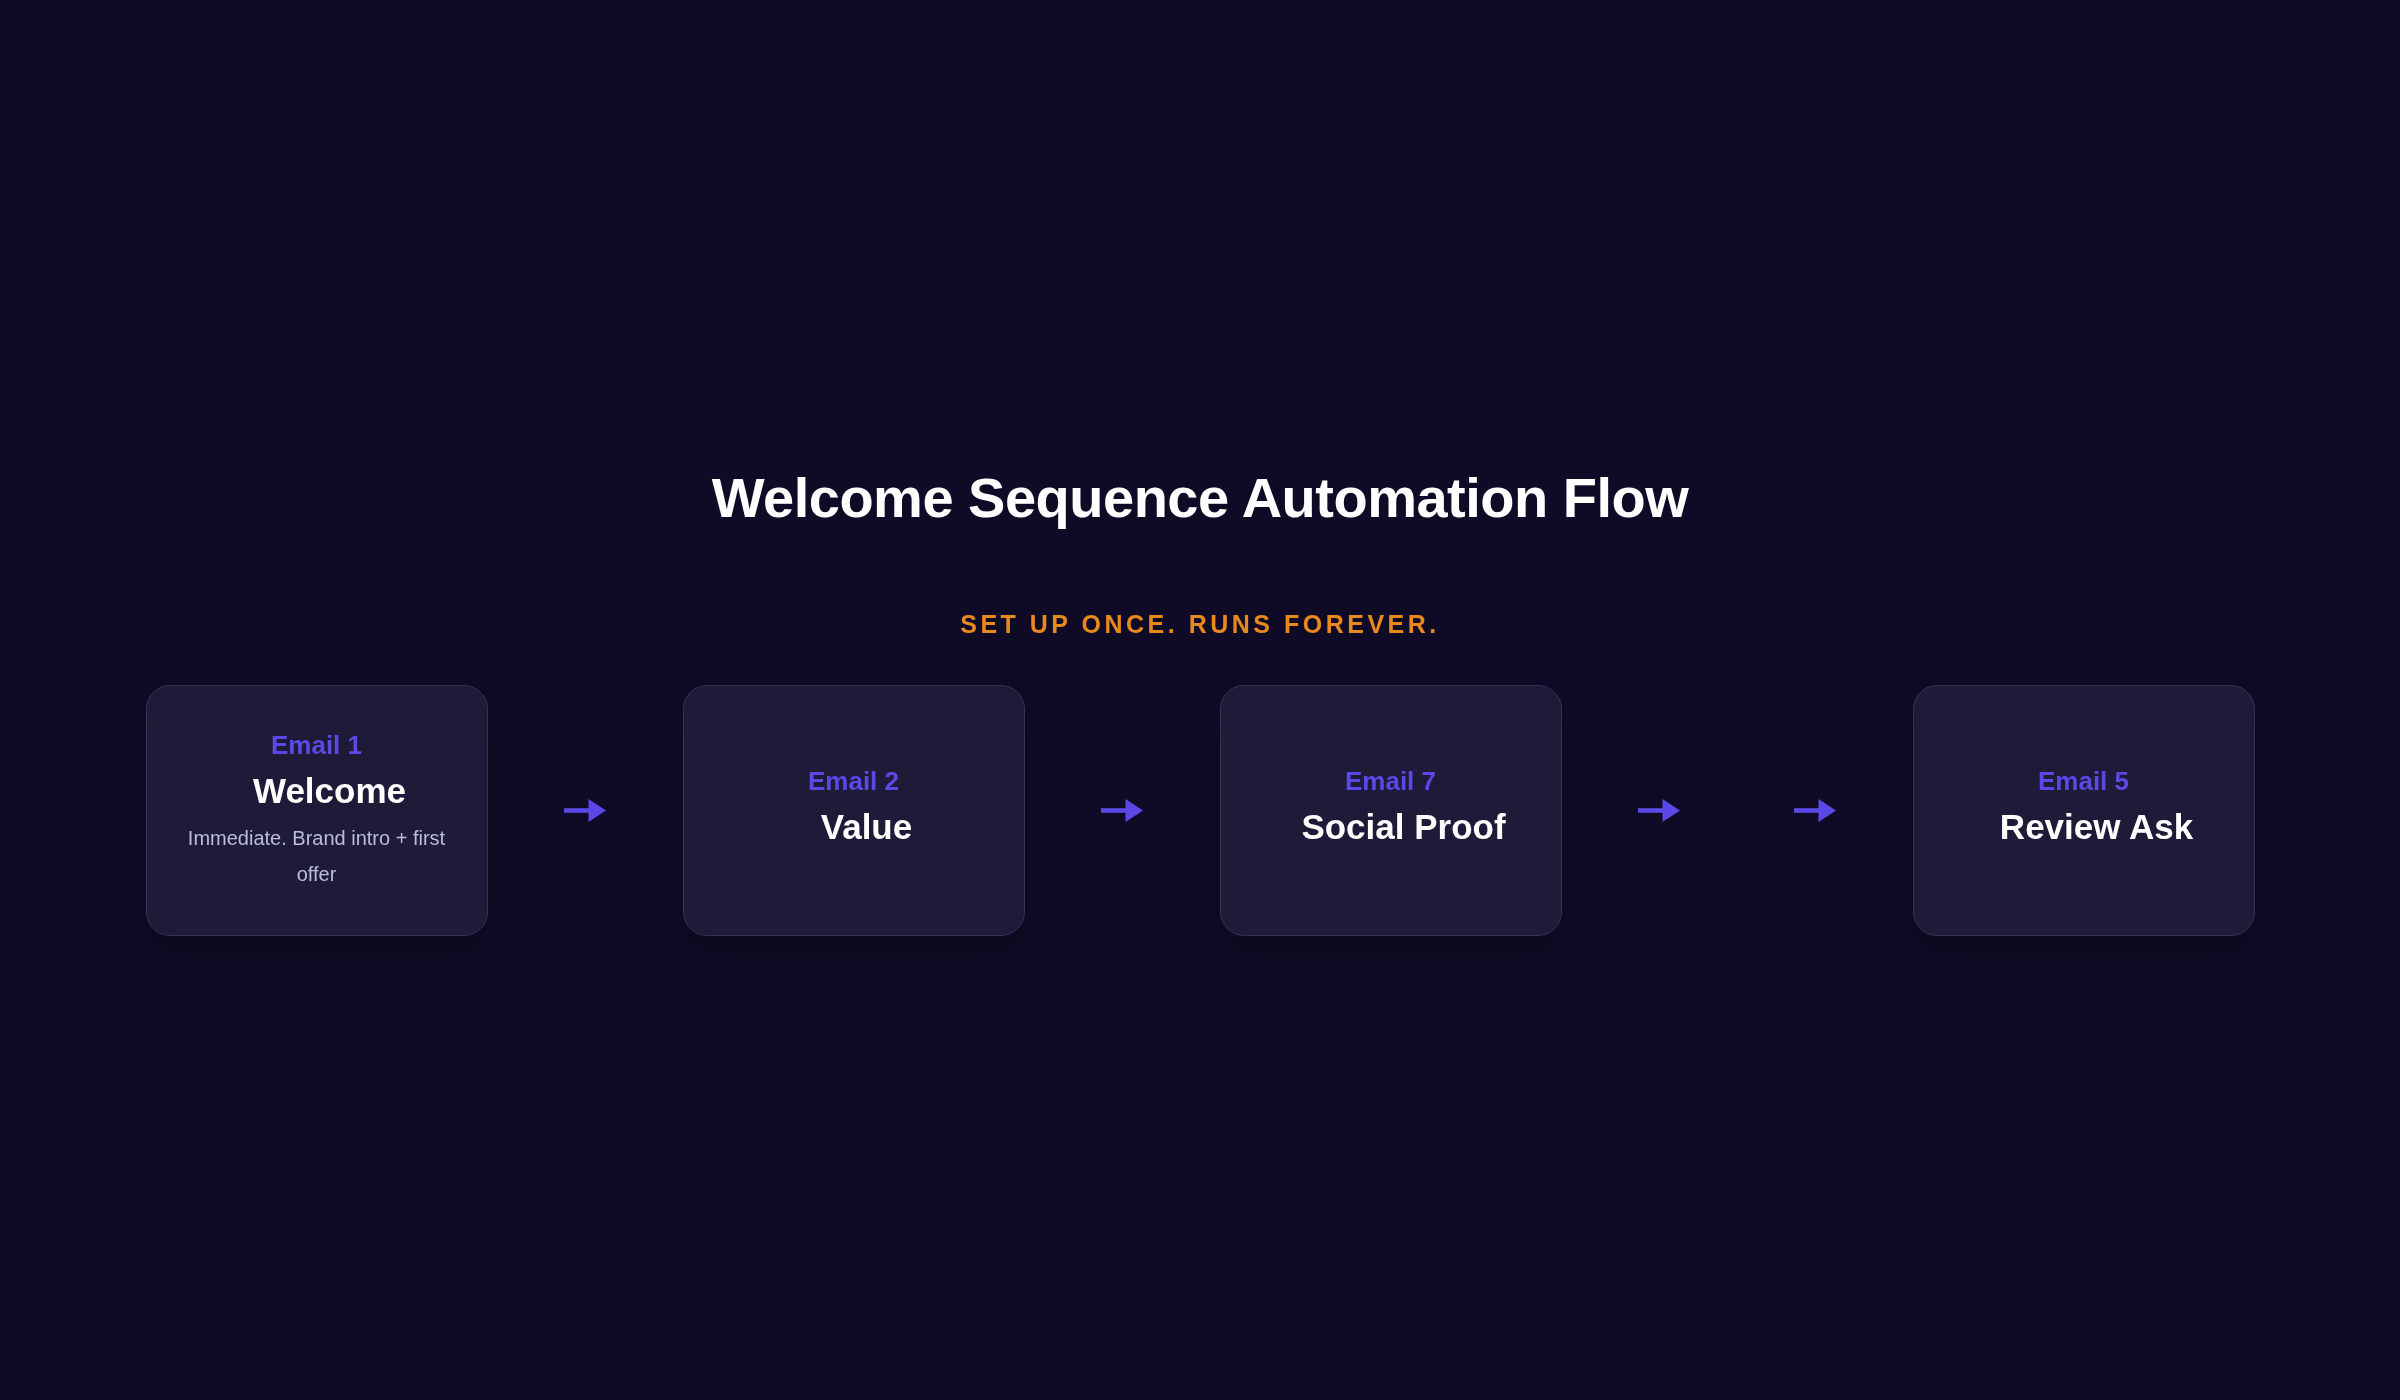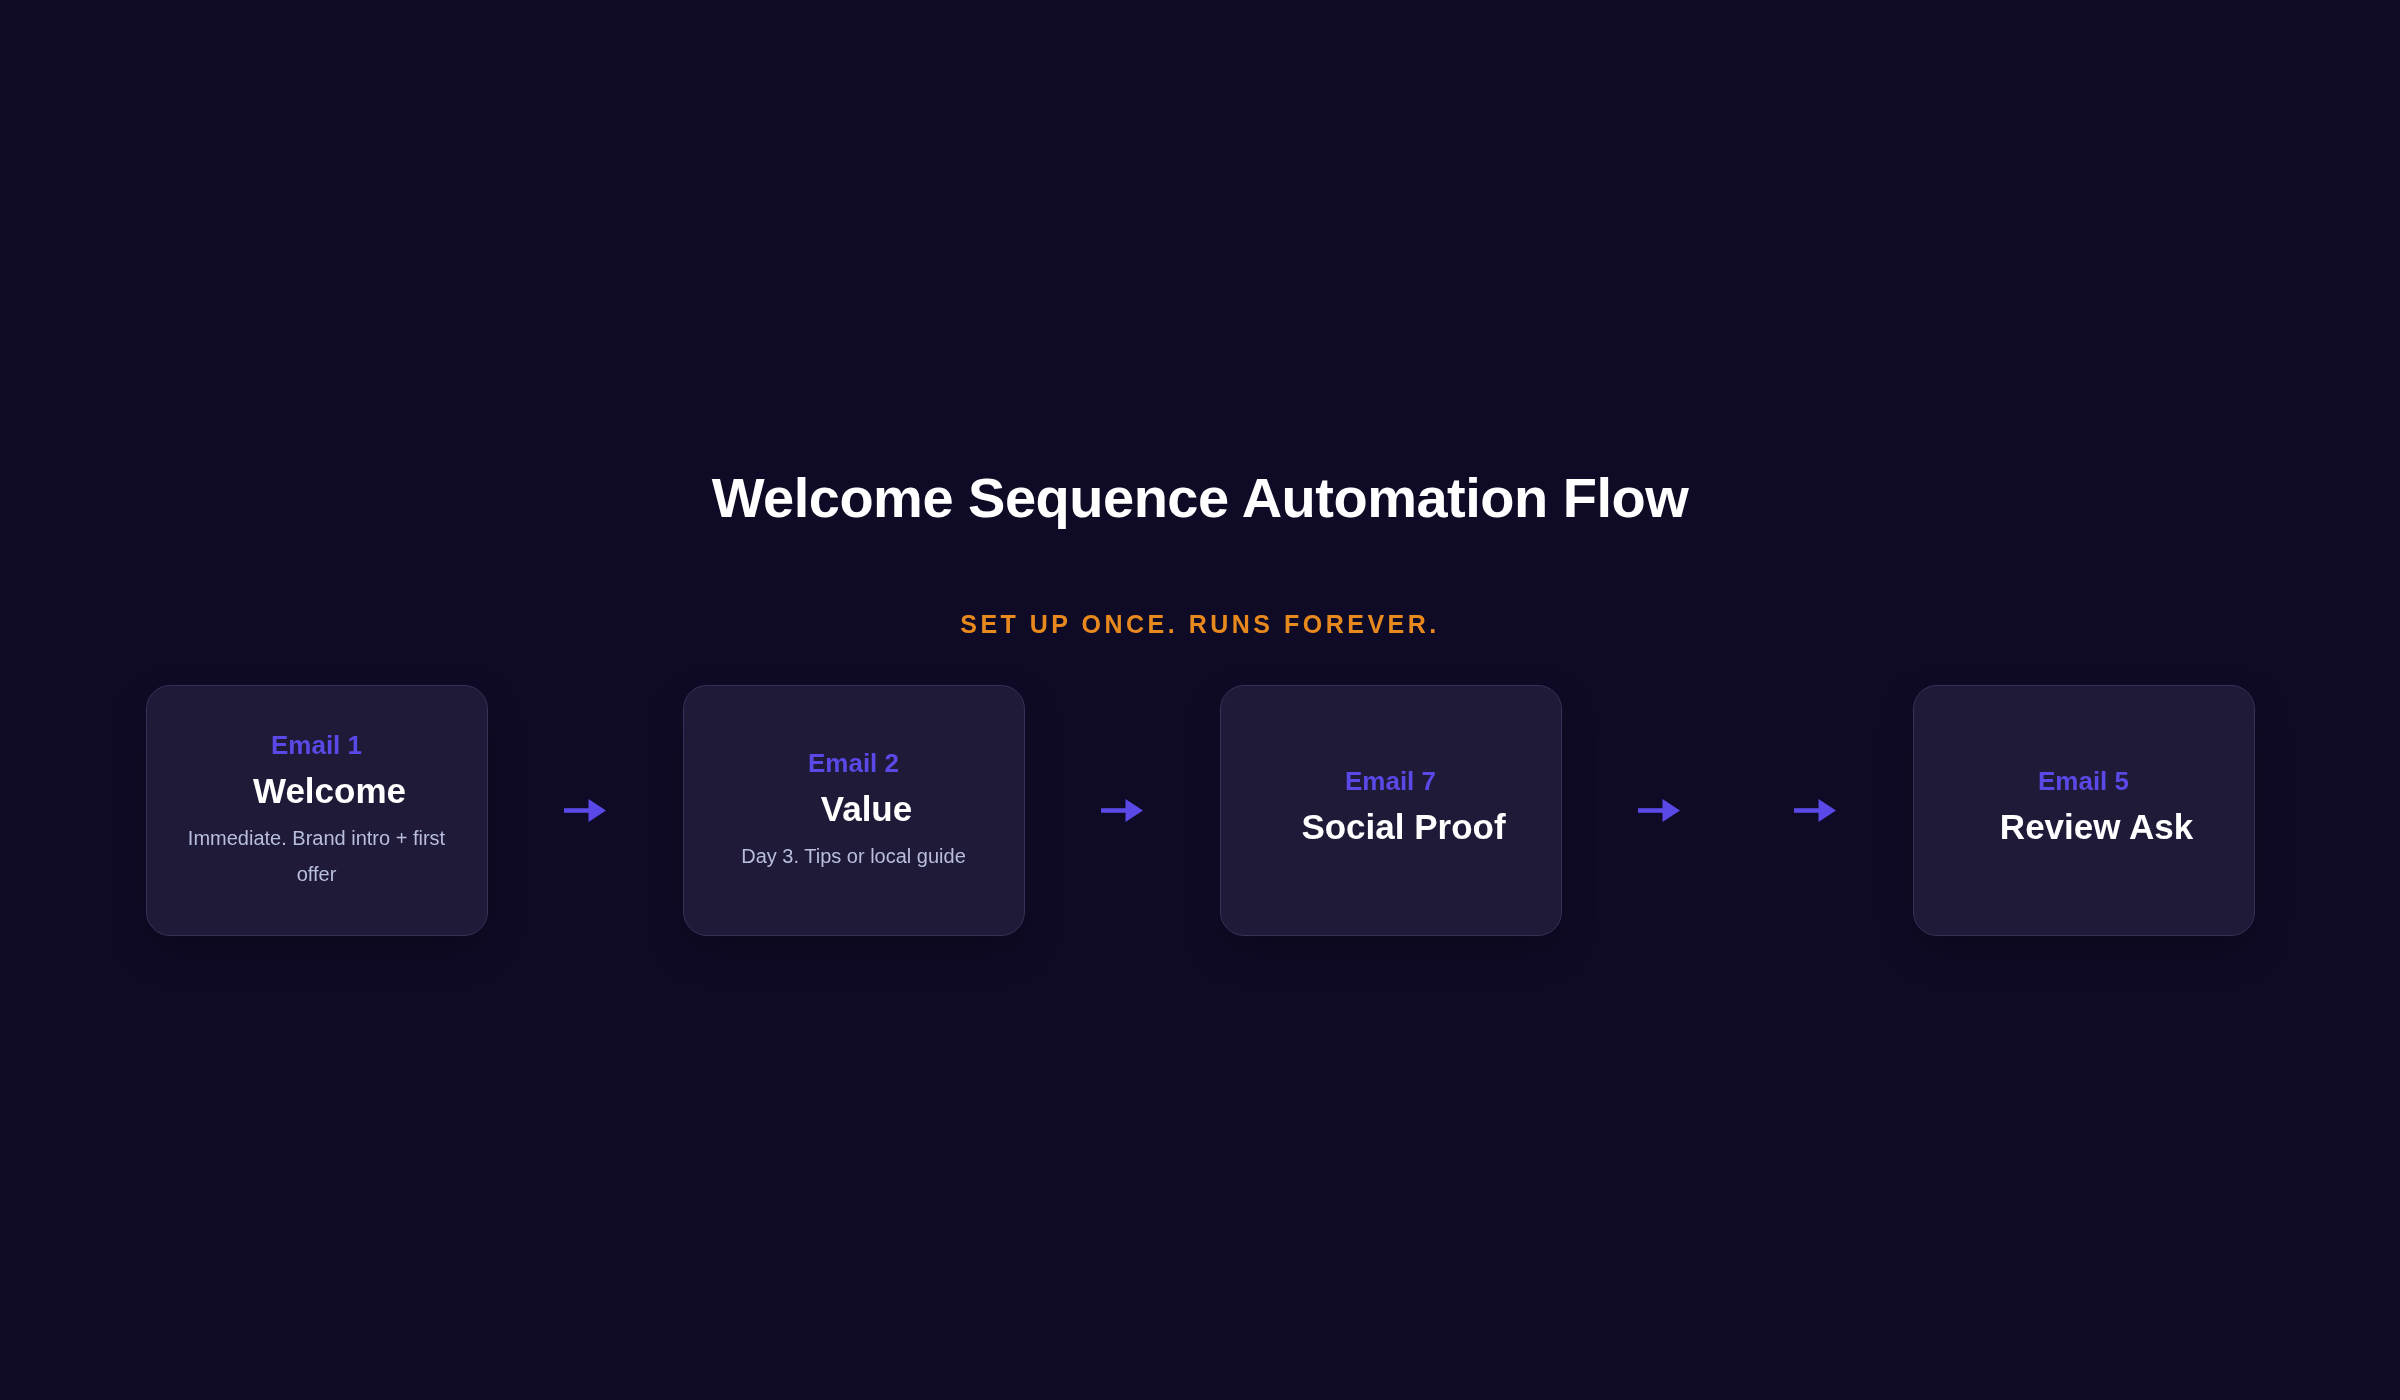--- a/index.html
+++ b/index.html
@@ -121,21 +121,20 @@
     <div class="arrow-cell">
       <svg viewBox="0 0 42 23" xmlns="http://www.w3.org/2000/svg">
           <rect x="0" y="9.2" width="27" height="4.6"></rect>
           <path d="M24.5 0 L42 11.5 L24.5 23 Z"></path>
         </svg>
     </div>
 
     <div class="email-card">
       <div class="card-label">Email 2</div>
       <div class="card-title">Value</div>
-      <div class="card-description">Day 3. Tips or local guide</div>
     </div>
 
     <div class="arrow-cell">
       <svg viewBox="0 0 42 23" xmlns="http://www.w3.org/2000/svg">
           <rect x="0" y="9.2" width="27" height="4.6"></rect>
           <path d="M24.5 0 L42 11.5 L24.5 23 Z"></path>
         </svg>
     </div>
 
     <div class="email-card">

